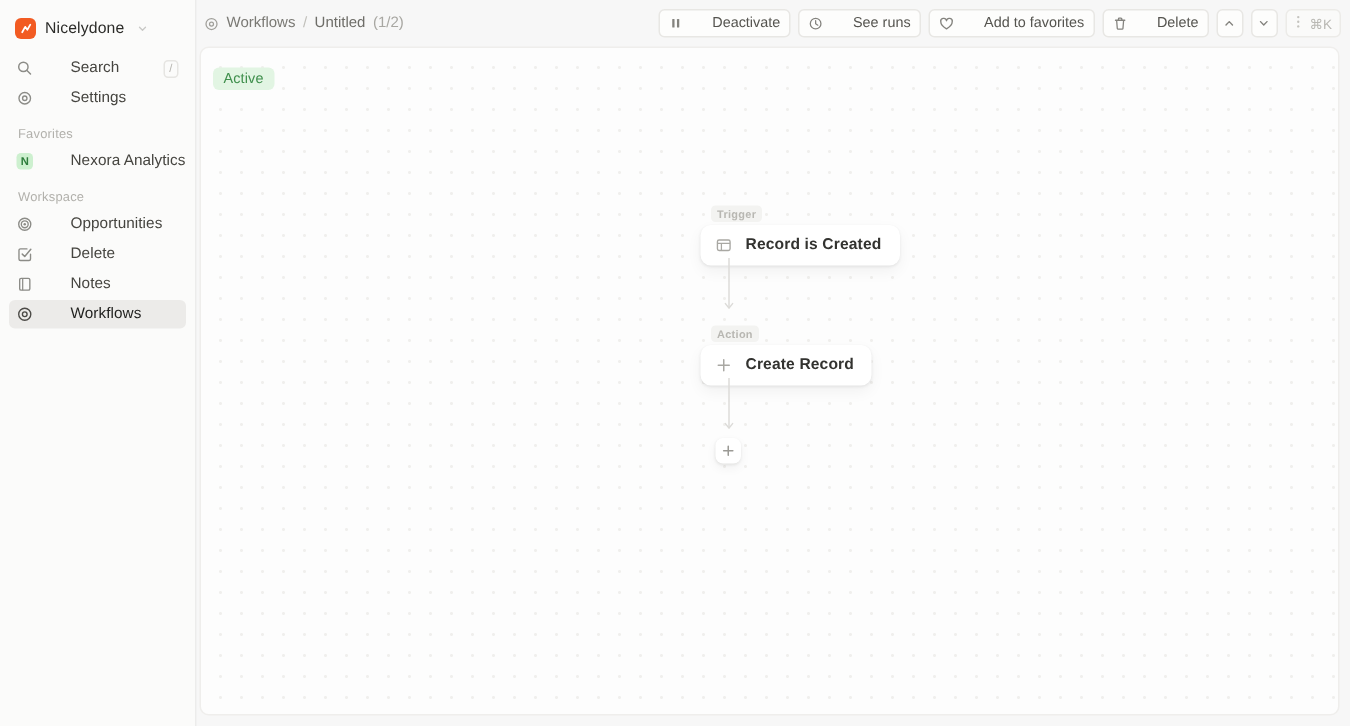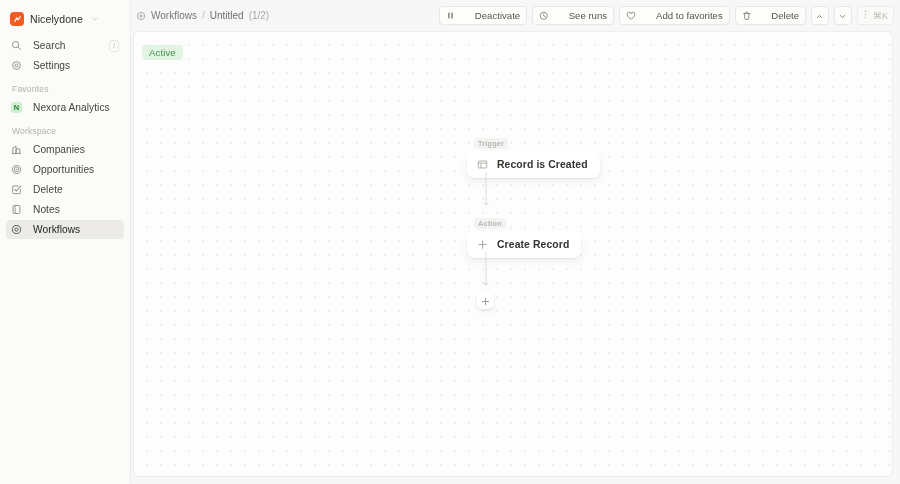--- a/index.html
+++ b/index.html
@@ -31,21 +31,21 @@
     background: #f25b22; flex: 0 0 14px;
     display: flex; align-items: center; justify-content: center;
   }
   .ws-name {
     font-size: 10.5px; color: #2b2b28; font-weight: 500;
     letter-spacing: .1px; white-space: nowrap;
   }
   .chev { margin-left: 2px; opacity: .45; display:flex; }
 
   .nav-row {
-    display: flex; align-items: center; gap: 11px;
+    display: flex; align-items: center; gap: 25px;
     height: 19px; padding: 0 5px; border-radius: 4px;
     margin-bottom: 1px; cursor: default; position: relative;
   }
   .nav-row .ic { width: 11px; height: 11px; flex: 0 0 11px; display:flex; align-items:center; justify-content:center; color:#8c8c87; }
   .nav-row .lb { font-size: 10.2px; color: #45443f; white-space: nowrap; letter-spacing:.05px;}
   .nav-row.active { background: #ecebe9; }
   .nav-row.active .lb { color: #1f1f1d; font-weight: 500; }
   .nav-row.active .ic { color: #4c4b47; }
   .kbd {
     margin-left: auto; font-size: 7.5px; color: #b4b3ae;
@@ -199,30 +199,20 @@
 
     <div class="nav-row">
       <span class="fav-avatar">N</span>
       <span class="lb">Nexora Analytics</span>
       <span class="fav-sub">· Compa…</span>
     </div>
 
     <div class="sec-label">Workspace</div>
 
 
-    <div class="nav-row">
-      <span class="ic">
-        <svg width="11" height="11" viewBox="0 0 12 12">
-            <path d="M2 10.3 V4.3 L5.5 2.4 V10.3" stroke="currentColor" stroke-width="1" fill="none" stroke-linejoin="round"></path>
-            <path d="M5.5 10.3 V5.4 L9.6 5.4 V10.3" stroke="currentColor" stroke-width="1" fill="none" stroke-linejoin="round"></path>
-            <path d="M1.3 10.4 H10.4" stroke="currentColor" stroke-width="1" stroke-linecap="round"></path>
-          </svg>
-      </span>
-      <span class="lb">Companies</span>
-    </div>
 
     <div class="nav-row">
       <span class="ic">
         <svg width="11" height="11" viewBox="0 0 12 12">
             <circle cx="6" cy="6" r="4.4" stroke="currentColor" stroke-width="1" fill="none"></circle>
             <circle cx="6" cy="6" r="2.5" stroke="currentColor" stroke-width="1" fill="none"></circle>
             <circle cx="6" cy="6" r="0.9" fill="currentColor"></circle>
           </svg>
       </span>
       <span class="lb">Opportunities</span>

